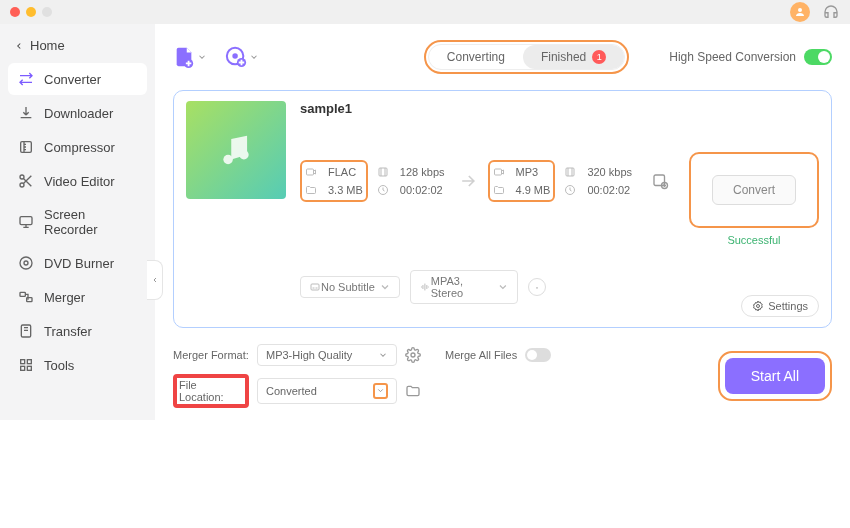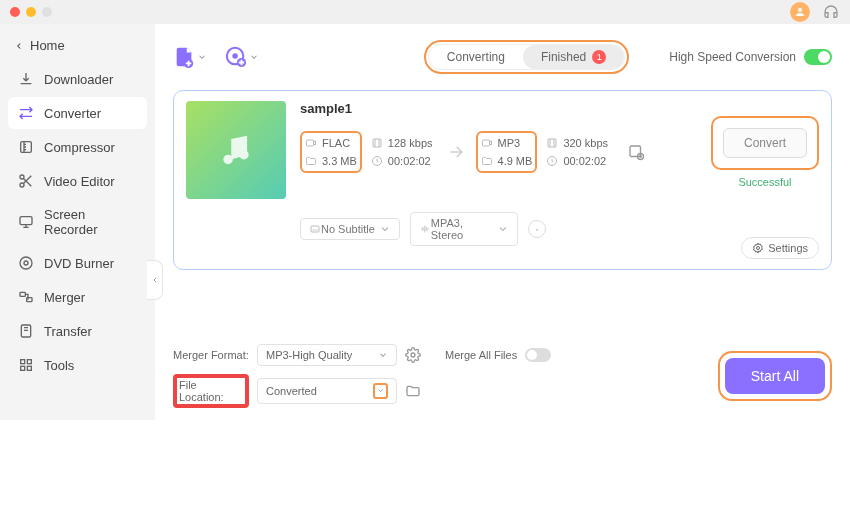--- a/index.html
+++ b/index.html
@@ -47,26 +47,26 @@
 .toggle::after { content: ''; position: absolute; right: 2px; top: 2px; width: 12px; height: 12px; background: #fff; border-radius: 50%; }
 
 
 .file-card { margin-top: 12px; border: 1.5px solid #b3cfff; border-radius: 10px; padding: 10px 12px; display: flex; gap: 14px; }
 .thumbnail { width: 100px; height: 98px; background: linear-gradient(135deg, #a8e063, #56ccb5); border-radius: 4px; display: flex; align-items: center; justify-content: center; }
 .music-icon { color: #fff; opacity: 0.85; }
 .file-body { flex: 1; display: flex; flex-direction: column; }
 .file-title { font-size: 13px; font-weight: 600; color: #333; margin-bottom: 0; }
 .info-row { display: flex; align-items: center; gap: 6px; }
 .info-col { display: flex; flex-direction: column; gap: 6px; }
-.info-box { font-size: 11px; color: #666; display: flex; align-items: center; gap: 5px; }
+.info-box { font-size: 11px; color: #666; display: flex; align-items: center; gap: 11px; }
 .info-ic { width: 12px; height: 12px; color: #bbb; }
 .boxed { border: 2px solid #f5954a; border-radius: 6px; padding: 4px 3px; }
 .arrow-between { color: #ccc; margin: 0 4px; }
 .convert-col { display: flex; flex-direction: column; align-items: center; gap: 6px; margin-left: auto; }
-.convert-btn-wrap { border: 2px solid #f5954a; border-radius: 10px; padding: 10px; }
+.convert-btn-wrap { border: 2px solid #f5954a; border-radius: 10px; padding: 21px; margin-top: 36px; }
 .convert-btn { padding: 7px 20px; border: 1px solid #ddd; border-radius: 6px; background: #fafafa; font-size: 12px; color: #888; cursor: pointer; }
 .status-text { font-size: 11px; color: #3cb371; }
 .format-select-icon { width: 18px; height: 18px; color: #999; cursor: pointer; }
 
 .controls-row { display: flex; align-items: center; gap: 10px; margin-top: 10px; }
 .dropdown { display: flex; align-items: center; gap: 0; border: 1px solid #e2e2e2; border-radius: 4px; padding: 4px 8px; font-size: 11px; color: #777; cursor: pointer; background: #fff; }
 .dd-icon { width: 12px; height: 12px; color: #bbb; }
 .settings-pill { display: flex; align-items: center; gap: 4px; border: 1px solid #e2e2e2; border-radius: 12px; padding: 4px 10px; font-size: 11px; color: #666; cursor: pointer; margin-left: auto; margin-top: 39px; }
 .info-circle { width: 18px; height: 18px; border: 1px solid #ddd; border-radius: 50%; display: flex; align-items: center; justify-content: center; font-size: 10px; color: #aaa; cursor: pointer; }
 
@@ -111,31 +111,31 @@
 <div class="main-wrap">
 
   <div class="sidebar">
     <div class="home-row">
       <svg class="chevron" viewBox="0 0 24 24" fill="none" stroke="currentColor" stroke-width="2.5">
           <path d="M15 6l-6 6 6 6"></path>
         </svg>
       <span>Home</span>
     </div>
 
+    <div class="nav-item active">
+      <svg class="nav-icon" viewBox="0 0 24 24" fill="none" stroke="currentColor" stroke-width="2">
+          <path d="M17 3l4 4-4 4M3 7h18M7 21l-4-4 4-4M21 17H3"></path>
+        </svg>
+      <span>Converter</span>
+    </div>
     <div class="nav-item">
       <svg class="nav-icon" viewBox="0 0 24 24" fill="none" stroke="currentColor" stroke-width="2">
           <path d="M12 3v12m0 0l-4-4m4 4l4-4M4 19h16"></path>
         </svg>
       <span>Downloader</span>
-    </div>
-    <div class="nav-item active">
-      <svg class="nav-icon" viewBox="0 0 24 24" fill="none" stroke="currentColor" stroke-width="2">
-          <path d="M17 3l4 4-4 4M3 7h18M7 21l-4-4 4-4M21 17H3"></path>
-        </svg>
-      <span>Converter</span>
     </div>
     <div class="nav-item">
       <svg class="nav-icon" viewBox="0 0 24 24" fill="none" stroke="currentColor" stroke-width="2">
           <rect x="4" y="4" width="16" height="16" rx="2"></rect>
           <path d="M9 4v16M9 8h3M9 12h3M9 16h3"></path>
         </svg>
       <span>Compressor</span>
     </div>
     <div class="nav-item">
       <svg class="nav-icon" viewBox="0 0 24 24" fill="none" stroke="currentColor" stroke-width="2">

